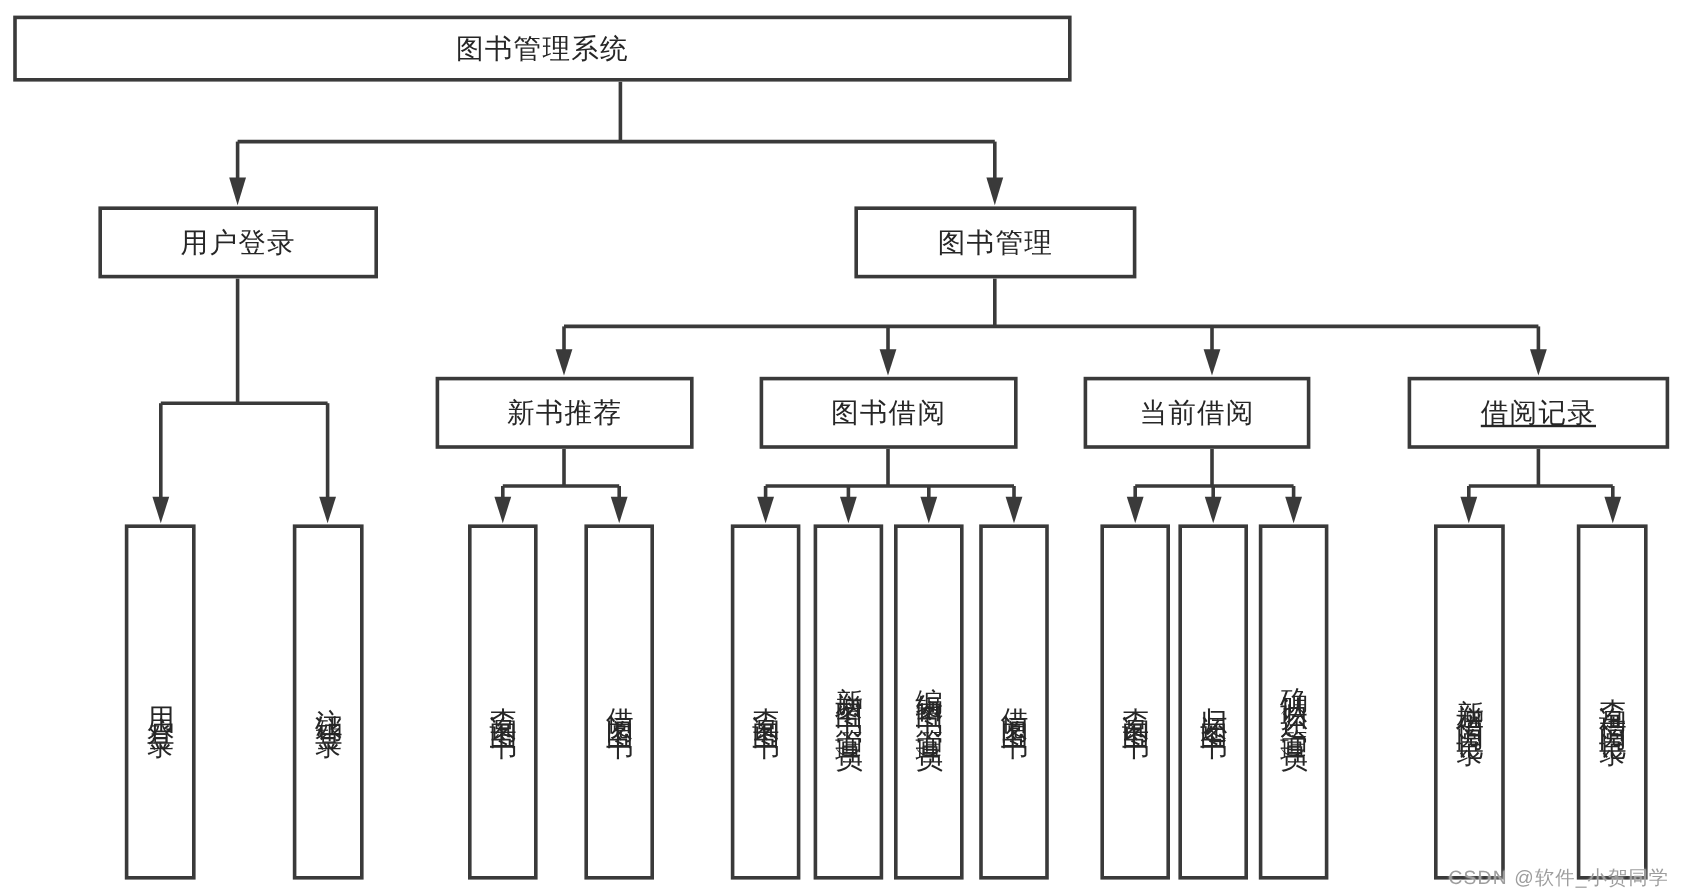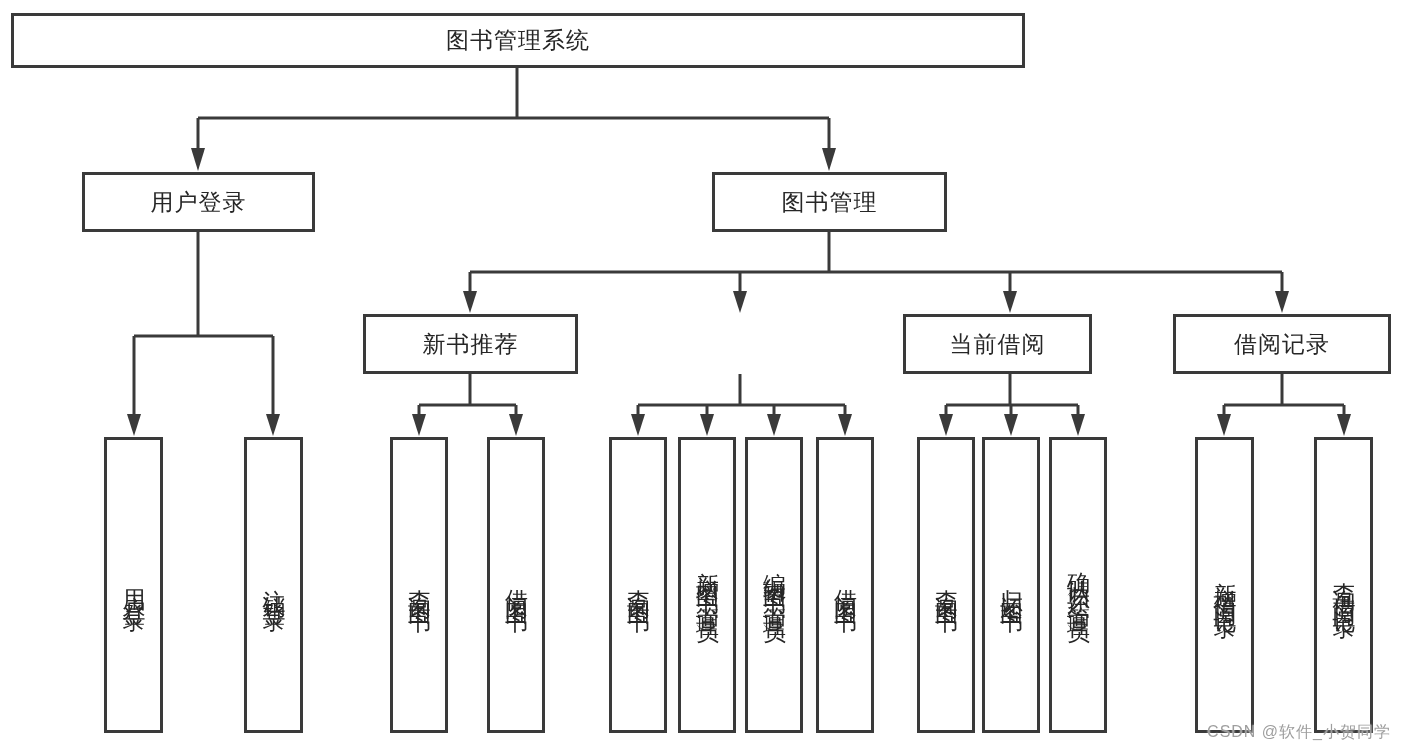--- a/index.html
+++ b/index.html
@@ -37,21 +37,21 @@
     letter-spacing: 1px;
     white-space: nowrap;
   }
   .box.v span {
     writing-mode: vertical-rl;
     text-orientation: mixed;
     font-size: 23px;
     letter-spacing: 7px;
     line-height: 1.3;
   }
-  .root-box   { left: 11px;  top: 13px;  width: 1014px; height: 55px; }
+  .root-box   { left: 11px;  top: 13px;  width: 882px; height: 55px; }
   .l2-box     { top: 172px; height: 60px; }
   .l3-box     { top: 314px; height: 60px; }
   .leaf-box   { top: 437px; height: 296px; }
   .watermark {
     position: absolute;
     right: 14px;
     bottom: 4px;
     font-size: 16px;
     color: #9e9e9e;
     letter-spacing: 1px;
@@ -137,24 +137,27 @@
   <div class="box h l2-box" style="left:82px; width:233px;">
     <span>用户登录</span>
   </div>
   <div class="box h l3-box" style="left:363px; width:215px;">
     <span>新书推荐</span>
   </div>
 
   <div class="box h l2-box" style="left:712px; width:235px;">
     <span>图书管理</span>
   </div>
+  <div class="box h l3-box" style="left:633px; width:215px;">
+    <span>图书借阅</span>
+  </div>
   <div class="box h l3-box" style="left:903px; width:189px;">
     <span>当前借阅</span>
   </div>
-  <div class="box h l3-box" style="left:1173px; width:218px;">
+  <div class="box h l3-box" style="left:1173px; width:218px;text-decoration:underline;">
     <span>借阅记录</span>
   </div>
 
   <div class="box v leaf-box" style="left:104px; width:59px;">
     <span>用户登录</span>
   </div>
   <div class="box v leaf-box" style="left:244px; width:59px;">
     <span>注销登录</span>
   </div>
 

